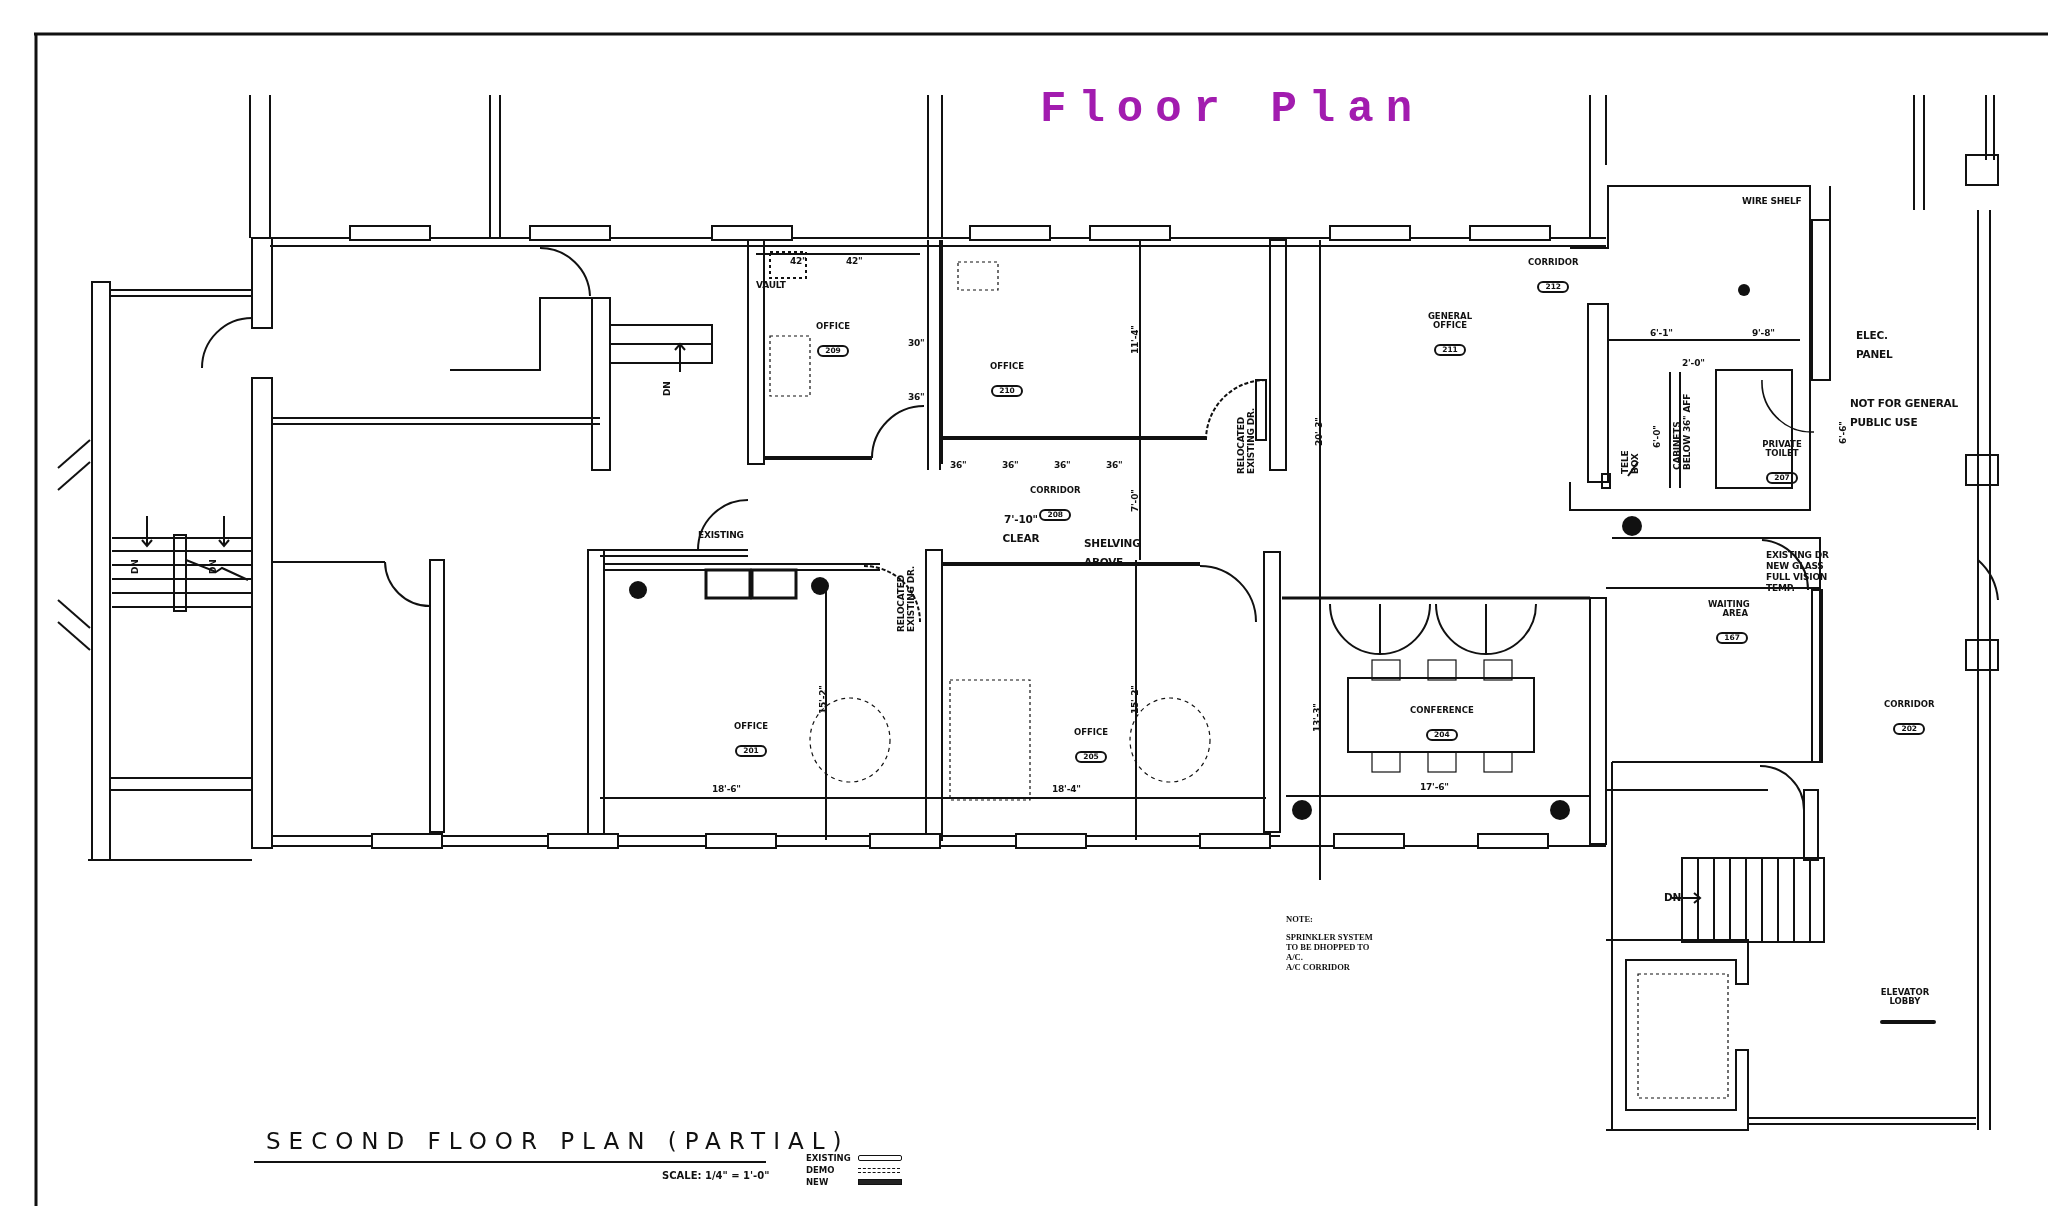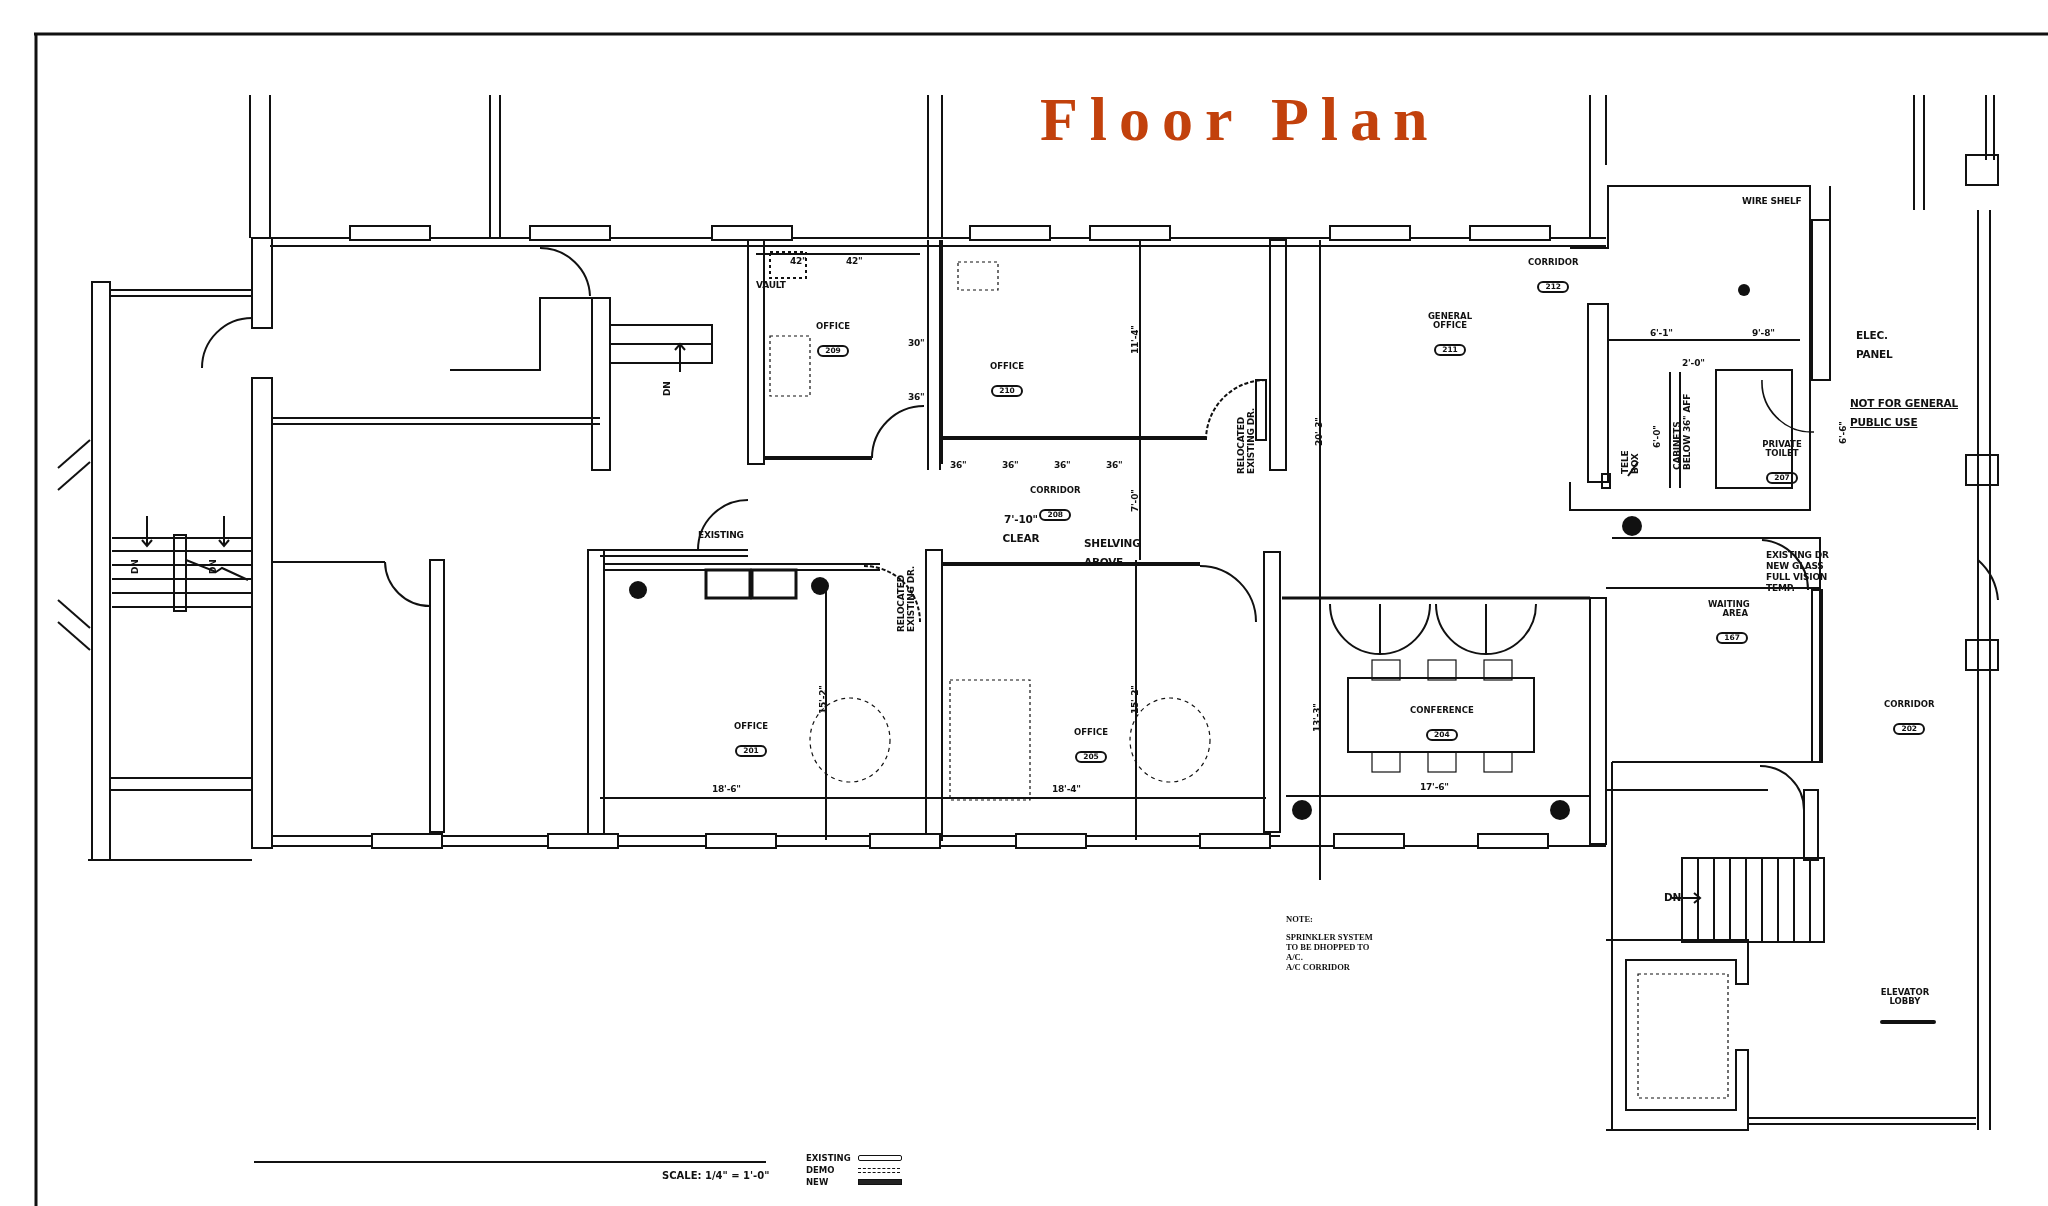--- a/index.html
+++ b/index.html
@@ -1,18 +1,18 @@
 <!DOCTYPE html>
 <html><head>
 <meta charset="utf-8">
 <style>
   html,body{margin:0;padding:0;background:#ffffff;}
   body{width:2048px;height:1206px;overflow:hidden;position:relative;font-family:"Liberation Sans",sans-serif;color:#111;}
   #sheet{position:absolute;left:0;top:0;width:2048px;height:1206px;}
-  .title{position:absolute;left:1040px;top:84px;font-family:Liberation Serif, serif;font-weight:bold;font-size:62px;letter-spacing:12px;color:#c2410c;white-space:nowrap;}
+  .title{position:absolute;left:1040px;top:84px;font-family:Liberation Mono, monospace;font-weight:bold;font-size:44px;letter-spacing:12px;color:#a21caf;white-space:nowrap;}
   .lbl{position:absolute;font-family:"DejaVu Sans","Liberation Sans",sans-serif;font-weight:bold;font-size:9px;line-height:10px;color:#111;white-space:nowrap;text-transform:uppercase;letter-spacing:-0.2px;}
   .lbl.md{font-size:10.5px;line-height:19px;}
   .lbl.vert{transform:rotate(-90deg);transform-origin:left top;}
   .room{position:absolute;text-align:center;font-family:"DejaVu Sans",sans-serif;font-weight:bold;font-size:8.5px;line-height:9px;color:#111;}
   .room .tag{display:inline-block;margin-top:14px;padding:0 6px;border:2px solid #111;border-radius:7px;font-size:7.5px;line-height:8px;min-width:14px;}
   .plan-title{position:absolute;left:266px;top:1128px;font-family:"DejaVu Sans","Liberation Sans",sans-serif;font-size:23px;letter-spacing:8px;color:#111;white-space:nowrap;}
   .plan-title-underline{position:absolute;left:254px;top:1161px;width:512px;height:2px;background:#111;}
   .scale{position:absolute;left:662px;top:1170px;font-family:"DejaVu Sans",sans-serif;font-weight:bold;font-size:10px;color:#111;white-space:nowrap;}
   .legend{position:absolute;left:806px;top:1152px;}
   .legend-row{display:flex;align-items:center;height:12px;}
@@ -274,21 +274,21 @@
   </div>
 
   <div class="lbl" style="left:756px;top:280px;">VAULT</div>
   <div class="lbl" style="left:698px;top:530px;">EXISTING</div>
   <div class="lbl vert" style="left:1236px;top:474px;width:90px;white-space:normal;">RELOCATED EXISTING DR.</div>
   <div class="lbl vert" style="left:896px;top:632px;width:80px;white-space:normal;">RELOCATED EXISTING DR.</div>
   <div class="lbl md" style="left:996px;top:510px;width:50px;white-space:normal;text-align:center;">7'-10" CLEAR</div>
   <div class="lbl md" style="left:1084px;top:534px;width:54px;white-space:normal;">SHELVING ABOVE</div>
   <div class="lbl" style="left:1742px;top:196px;">WIRE SHELF</div>
   <div class="lbl md" style="left:1856px;top:326px;width:40px;white-space:normal;">ELEC. PANEL</div>
-  <div class="lbl md" style="left:1850px;top:394px;width:110px;white-space:normal;text-decoration:underline;">NOT FOR GENERAL PUBLIC USE</div>
+  <div class="lbl md" style="left:1850px;top:394px;width:110px;white-space:normal;">NOT FOR GENERAL PUBLIC USE</div>
   <div class="lbl vert" style="left:1620px;top:474px;width:40px;white-space:normal;">TELE BOX</div>
   <div class="lbl vert" style="left:1672px;top:470px;width:80px;white-space:normal;">CABINETS BELOW 36" AFF</div>
   <div class="lbl" style="left:1766px;top:550px;line-height:11px;">
     <div>EXISTING DR</div>
     <div>NEW GLASS</div>
     <div>FULL VISION</div>
     <div>TEMP.</div>
   </div>
   <div class="lbl vert" style="left:130px;top:574px;">DN</div>
   <div class="lbl vert" style="left:208px;top:574px;">DN</div>
@@ -319,20 +319,21 @@
   <div class="lbl vert" style="left:1312px;top:732px;">13'-3"</div>
 
   <div class="note">
     <div style="margin-bottom:8px;">NOTE:</div>
     <div>SPRINKLER SYSTEM</div>
     <div>TO BE DHOPPED TO</div>
     <div>A/C.</div>
     <div>A/C CORRIDOR</div>
   </div>
 
+  <div class="plan-title">SECOND FLOOR PLAN (PARTIAL)</div>
   <div class="plan-title-underline"></div>
   <div class="scale">SCALE: 1/4" = 1'-0"</div>
   <div class="legend">
     <div class="legend-row">
       <span class="ltxt">EXISTING</span>
       <span class="sw existing"></span>
     </div>
     <div class="legend-row">
       <span class="ltxt">DEMO</span>
       <span class="sw demo"></span>

